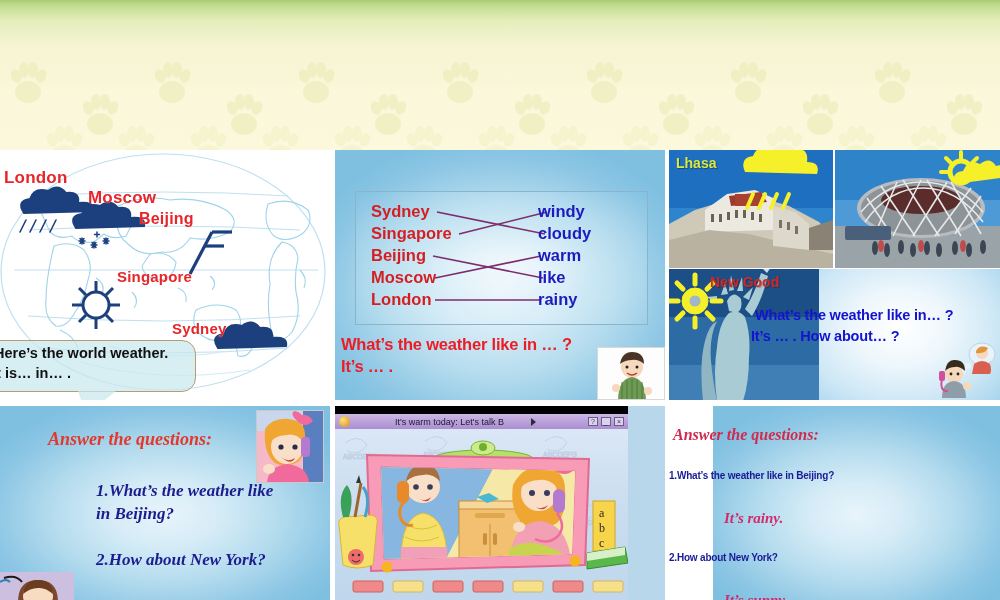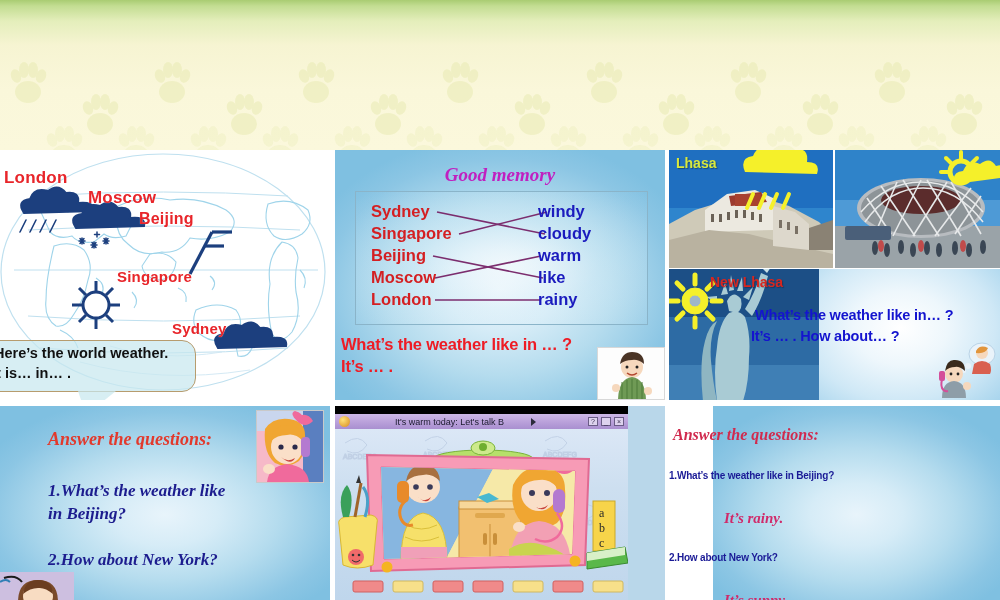--- a/index.html
+++ b/index.html
@@ -143,20 +143,21 @@
   
   #p4-title {
     position: absolute; left: 48px; top: 23px;
     font-family: "Liberation Serif", serif; font-style: italic; font-weight: bold;
     font-size: 18px; color: #e2392c;
   }
   .p4-q {
     position: absolute; font-family: "Liberation Serif", serif;
     font-style: italic; font-weight: bold; font-size: 17px; color: #1c1c8e;
     white-space: nowrap;
+    margin-left: 48px;
   }
   #p4q1a { left: 48px; top: 75px; }
   #p4q1b { left: 48px; top: 98px; }
   #p4q2  { left: 48px; top: 144px; }
   #girl-thumb {
     position: absolute; right: 6px; top: 4px; width: 68px; height: 73px;
     border: 1px solid #c9c9c9; overflow: hidden; background:#f3d9c8;
   }
   #boy2-thumb {
     position: absolute; left: 0px; top: 166px; width: 74px; height: 30px;
@@ -342,21 +343,20 @@
     <div id="bubble"></div>
     <div id="bubble-tail"></div>
     <div class="bubble-line" id="bl1">Here’s the world weather.</div>
     <div class="bubble-line" id="bl2">It is… in… .</div>
   </div>
 </div>
 
 <div class="panel p-r1 p-c2" id="panel-memory">
   <div class="bluebg">
 
-    <div id="gm-title">Good memory</div>
 
     <div id="gm-box"></div>
 
     <svg id="gm-lines" width="330" height="250">
       <g stroke="#7b2d6e" stroke-width="1.6" fill="none">
 
         <path d="M102 62 L210 84"></path>
 
         <path d="M124 84 L212 62"></path>
 
@@ -534,21 +534,21 @@
             <path d="M14 44 l-6 6"></path>
         </g>
         <circle cx="26" cy="32" r="6" fill="#9fb7c8"></circle>
       </g>
     </svg>
   </div>
 
   <div id="p3-right"></div>
 
   <div class="lbl-lhasa">Lhasa</div>
-  <div class="lbl-ny">New Lhasa</div>
+  <div class="lbl-ny">New Good</div>
 
   <div class="p3-text" id="p3t1">What’s the weather like in… ?</div>
   <div class="p3-text" id="p3t2">It’s … . How about… ?</div>
 
   <div style="position:absolute;right:4px;bottom:2px;width:64px;height:58px;overflow:hidden">
     <svg width="64" height="58" viewBox="0 0 64 58">
       <ellipse cx="50" cy="14" rx="13" ry="11" fill="#eaf3fa" stroke="#b9d3e6"></ellipse>
       <circle cx="36" cy="26" r="3" fill="#eaf3fa"></circle>
       <circle cx="32" cy="31" r="2" fill="#eaf3fa"></circle>
       <ellipse cx="50" cy="13" rx="6" ry="6" fill="#f6d8bd"></ellipse>

